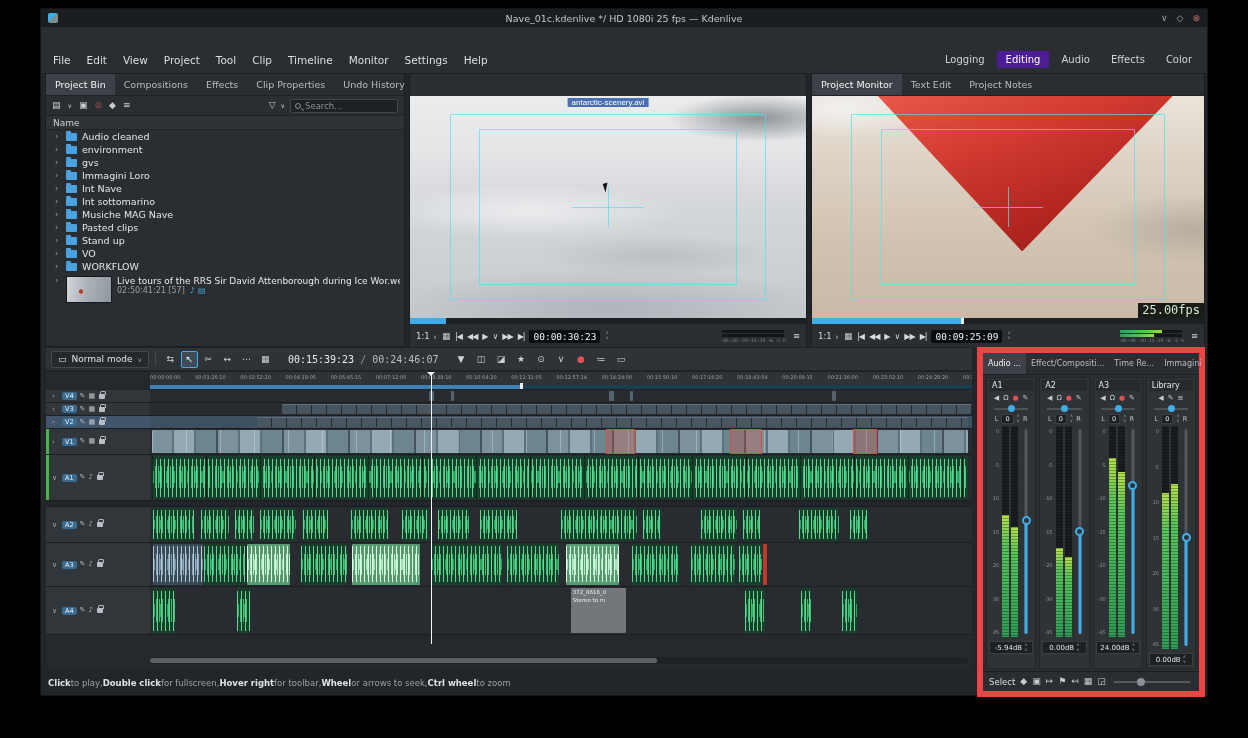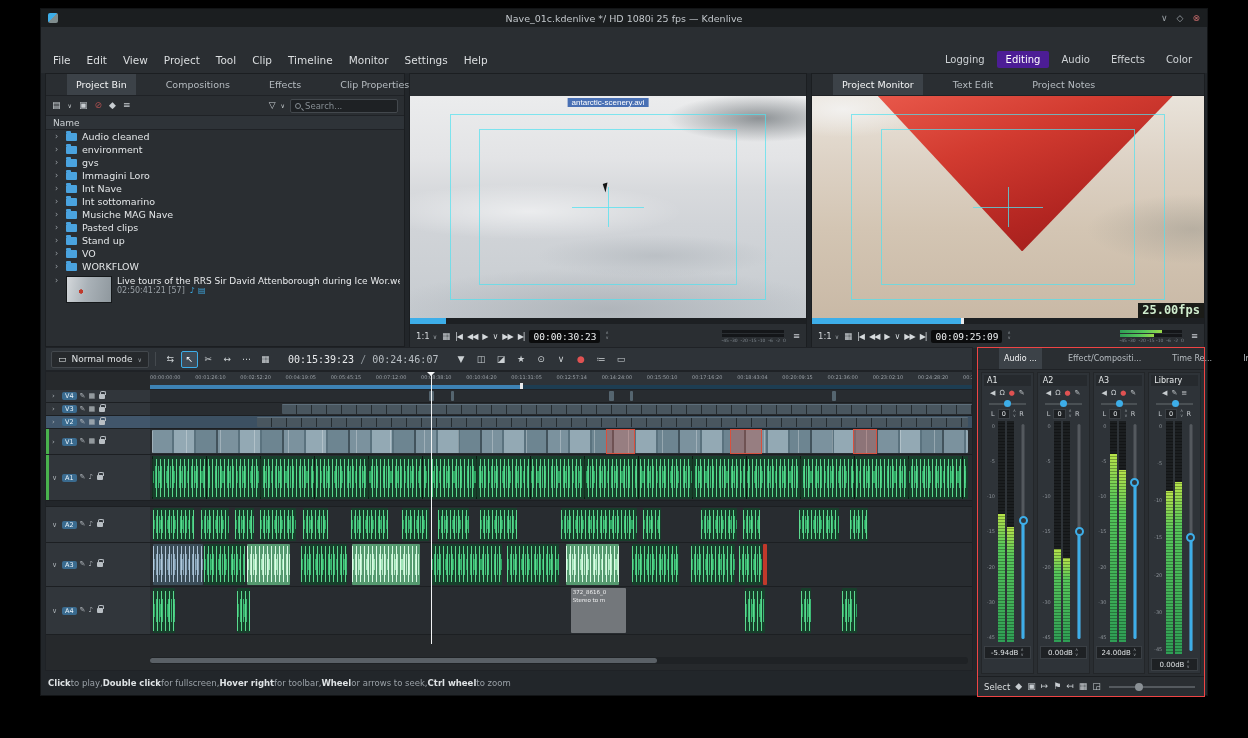--- a/index.html
+++ b/index.html
@@ -15,21 +15,21 @@
 
 #menubar{position:absolute;top:18px;left:0;right:0;height:46px;background:#2a2e32;display:flex;align-items:flex-end;padding:0 6px 5px 4px;}
 #menu-items{display:flex;}
 .menu-item{font-size:10.5px;color:#dcdfe1;padding:2px 8px;}
 #workspaces{margin-left:auto;display:flex;gap:3px;}
 .ws{font-size:10px;color:#ced2d5;padding:3px 9px;border-radius:2px;}
 .ws.active{background:#4c1d95;color:#fff;}
 
 .panel{position:absolute;background:#2a2e32;border:1px solid #1b1e21;}
 .tabbar{display:flex;height:22px;align-items:stretch;border-bottom:1px solid #1f2226;background:#2a2e32;}
-.tab{font-size:9.5px;color:#b6bcc1;padding:0 9px;display:flex;align-items:center;white-space:nowrap;margin-left:21px;}
+.tab{font-size:9.5px;color:#b6bcc1;padding:0 9px;display:flex;align-items:center;white-space:nowrap;}
 .tab.active{background:#3c4248;color:#f3f4f5;}
 
 #bin{left:4px;top:64px;width:360px;height:274px;}
 #bin-toolbar{height:20px;display:flex;align-items:center;gap:7px;padding:0 6px;border-bottom:1px solid #1f2226;}
 .tool-ic{font-size:9px;color:#c8cdd1;line-height:1;}
 .tool-ic.red{color:#b05050;}
 #bin-search{margin-left:auto;display:flex;align-items:center;gap:5px;}
 #search-box{width:108px;height:14px;background:#1e2124;border:1px solid #43484d;border-radius:2px;color:#868d93;font-size:8.5px;display:flex;align-items:center;padding:0 4px;gap:4px;}
 .mag{width:6px;height:6px;border:1px solid #868d93;border-radius:50%;position:relative;flex:none;}
 .mag::after{content:"";position:absolute;left:5px;top:5px;width:3px;height:1px;background:#868d93;transform:rotate(45deg);}
@@ -54,21 +54,21 @@
  radial-gradient(ellipse 220px 40px at 30% 52%,rgba(255,255,255,.55),transparent 70%),
  radial-gradient(ellipse 170px 30px at 62% 72%,rgba(168,174,180,.5),transparent 70%),
  radial-gradient(ellipse 320px 60px at 50% 96%,rgba(160,166,172,.6),transparent 70%),
  linear-gradient(180deg,#ebeced 0%,#e3e4e6 28%,#d8dadd 42%,#d1d4d8 58%,#ccd0d4 78%,#c5cacf 100%);}
 .sea{position:absolute;inset:0;background:
  radial-gradient(ellipse 120px 40px at 8% 6%,rgba(245,245,245,.8),transparent 70%),
  radial-gradient(ellipse 150px 50px at 97% 60%,rgba(150,148,140,.45),transparent 70%),
  linear-gradient(180deg,#e9e3da 0%,#ddd2c5 30%,#d3c5b3 60%,#c9b9a6 100%);}
 .bow{position:absolute;left:12%;right:8%;top:0;height:70%;background:linear-gradient(160deg,#ea5a4c 0%,#d23b30 35%,#b22521 70%,#921c19 100%);clip-path:polygon(6% 0,100% 0,52% 100%);}
 .mon-label{position:absolute;top:2px;left:50%;transform:translateX(-50%);font-family:Liberation Sans, sans-serif;font-size:8px;color:#fff;background:rgba(45,90,170,.85);padding:0 4px;}
-.fps-label{position:absolute;right:0;bottom:0;font-family:"DejaVu Sans Mono",monospace;font-size:12px;font-weight:bold;color:#cfeccd;background:rgba(12,14,12,.92);padding:0 4px;line-height:15px;}
+.fps-label{position:absolute;right:0;bottom:0;font-family:"DejaVu Sans Mono",monospace;font-size:12px;font-weight:normal;color:#cfeccd;background:rgba(12,14,12,.92);padding:0 4px;line-height:15px;}
 .guides .g-rect{position:absolute;border:1px solid rgba(80,225,240,.7);}
 .g1{left:10%;right:10%;top:8%;bottom:8%;}
 .g2{left:17.5%;right:17.5%;top:15%;bottom:15%;}
 .g-cross-v{position:absolute;left:50%;top:41%;height:18%;width:1px;background:rgba(80,225,240,.75);}
 .g-cross-h{position:absolute;top:50%;left:41%;width:18%;height:1px;background:rgba(80,225,240,.75);}
 #cm-cursor{position:absolute;left:49%;top:39%;width:0;height:0;border-left:5px solid #141414;border-bottom:9px solid transparent;transform:rotate(-18deg);}
 .scrub{position:absolute;left:0;right:0;top:244px;height:6px;background:#1d2023;}
 .scrub-fill{height:100%;background:#3daee9;}
 .scrub-head{position:absolute;top:0;width:3px;height:6px;background:#e8eaec;}
 .transport{position:absolute;left:0;right:0;top:250px;height:24px;background:#2a2e32;display:flex;align-items:center;gap:5px;padding:0 6px;}
@@ -142,21 +142,21 @@
   repeating-linear-gradient(90deg,rgba(150,180,200,.85) 0 1px,transparent 1px 3px),
   repeating-linear-gradient(90deg,rgba(120,150,170,.9) 0 2px,transparent 2px 7px);}
 .c-red{background:#c0392b;}
 .c-gray{background:#73777b;}
 .c-gray .gl{font-size:5.5px;color:#f0f1f2;line-height:1.3;padding:1px 2px 0;white-space:nowrap;}
 #playhead{position:absolute;top:0;width:1px;background:#f2f4f5;z-index:6;}
 #playhead::before{content:"";position:absolute;top:0;left:-4px;border:4px solid transparent;border-top-color:#f2f4f5;}
 #hscroll{position:absolute;left:104px;right:4px;bottom:6px;height:7px;background:#1f2225;border-radius:3px;}
 #hscroll .thumb{position:absolute;left:0;top:1px;bottom:1px;width:62%;background:#5a6066;border-radius:3px;}
 
-#mixer{left:936px;top:338px;width:228px;height:350px;background:#2a2e32;border:1px solid #ef4444;position:absolute;}
+#mixer{left:936px;top:338px;width:228px;height:350px;background:#2a2e32;border:6px solid #ef4444;position:absolute;}
 #mixer .tabbar .tab{padding:0 5px;font-size:8px;}
 #strips{position:absolute;top:24px;left:3px;right:3px;bottom:22px;display:flex;gap:3px;}
 .strip{flex:1;background:#2e3338;border:1px solid #232629;display:flex;flex-direction:column;padding:2px;min-width:0;}
 .strip-name{font-size:8px;color:#e6e9ea;padding:0 3px;background:#262a2e;height:11px;line-height:11px;}
 .strip-icons{display:flex;justify-content:center;gap:4px;font-size:7px;height:13px;align-items:center;color:#c7cccf;}
 .pan-row{height:9px;position:relative;margin:0 5px;}
 .pan-track{position:absolute;left:0;right:0;top:4px;height:2px;background:#4a5054;}
 .pan-dot{position:absolute;left:50%;top:1px;width:7px;height:7px;margin-left:-3px;border-radius:50%;background:#3daee9;}
 .lr-row{height:11px;display:flex;align-items:center;justify-content:center;gap:3px;font-size:6.5px;color:#c3c8cc;}
 .lr-val{background:#1e2124;border:1px solid #3a3f44;padding:0 3px;font-size:6.5px;color:#dfe3e5;}

